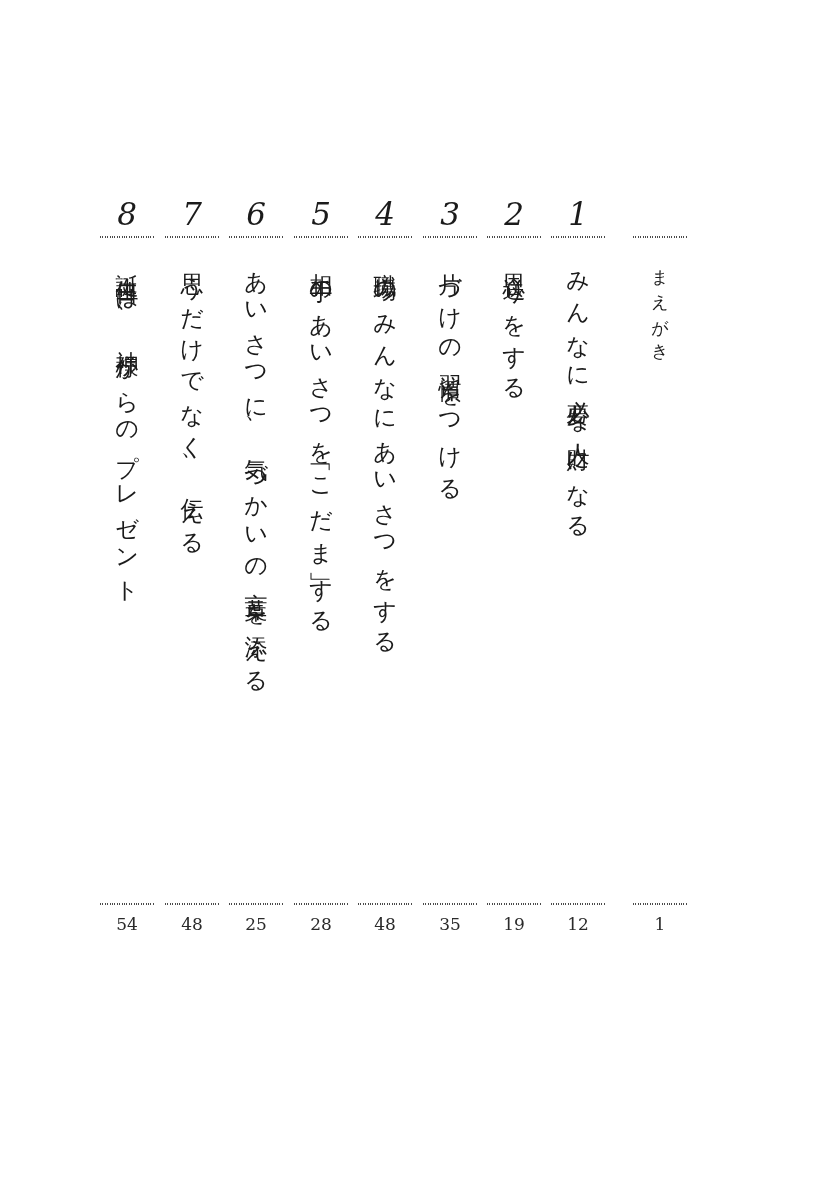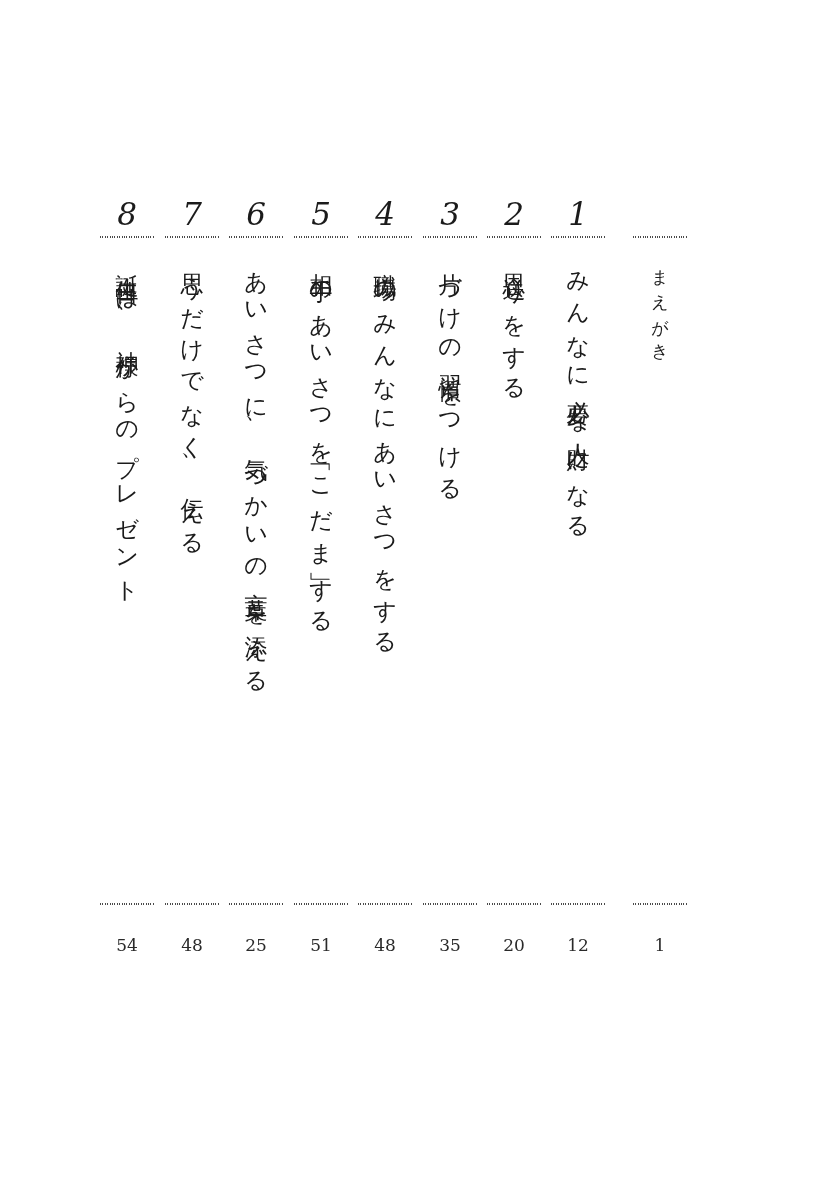--- a/index.html
+++ b/index.html
@@ -63,21 +63,20 @@
   }
   .page-num {
     position: absolute;
     top: 717px;
     left: 0;
     width: 100%;
     text-align: center;
     font-size: 17px;
     line-height: 22px;
     color: #2a2a2a;
-    margin-top: 21px;
   }
 </style>
 </head>
 <body>
 
 <div id="canvas">
 
   <div class="col preface" style="left:633px">
     <div class="num"></div>
     <div class="rule rule-top"></div>
@@ -92,21 +91,21 @@
     <div class="title">みんなに必要な人財になる</div>
     <div class="rule rule-bottom"></div>
     <div class="page-num">12</div>
   </div>
 
   <div class="col" style="left:487px">
     <div class="num">2</div>
     <div class="rule rule-top"></div>
     <div class="title">恩送りをする</div>
     <div class="rule rule-bottom"></div>
-    <div class="page-num">20</div>
+    <div class="page-num">19</div>
   </div>
 
   <div class="col" style="left:423px">
     <div class="num">3</div>
     <div class="rule rule-top"></div>
     <div class="title">片づけの習慣をつける</div>
     <div class="rule rule-bottom"></div>
     <div class="page-num">35</div>
   </div>
 
@@ -116,21 +115,21 @@
     <div class="title">職場のみんなにあいさつをする</div>
     <div class="rule rule-bottom"></div>
     <div class="page-num">48</div>
   </div>
 
   <div class="col" style="left:294px">
     <div class="num">5</div>
     <div class="rule rule-top"></div>
     <div class="title">相手のあいさつを「こだま」する</div>
     <div class="rule rule-bottom"></div>
-    <div class="page-num">51</div>
+    <div class="page-num">28</div>
   </div>
 
   <div class="col" style="left:229px">
     <div class="num">6</div>
     <div class="rule rule-top"></div>
     <div class="title">あいさつに、気づかいの言葉を添える</div>
     <div class="rule rule-bottom"></div>
     <div class="page-num">25</div>
   </div>
 

